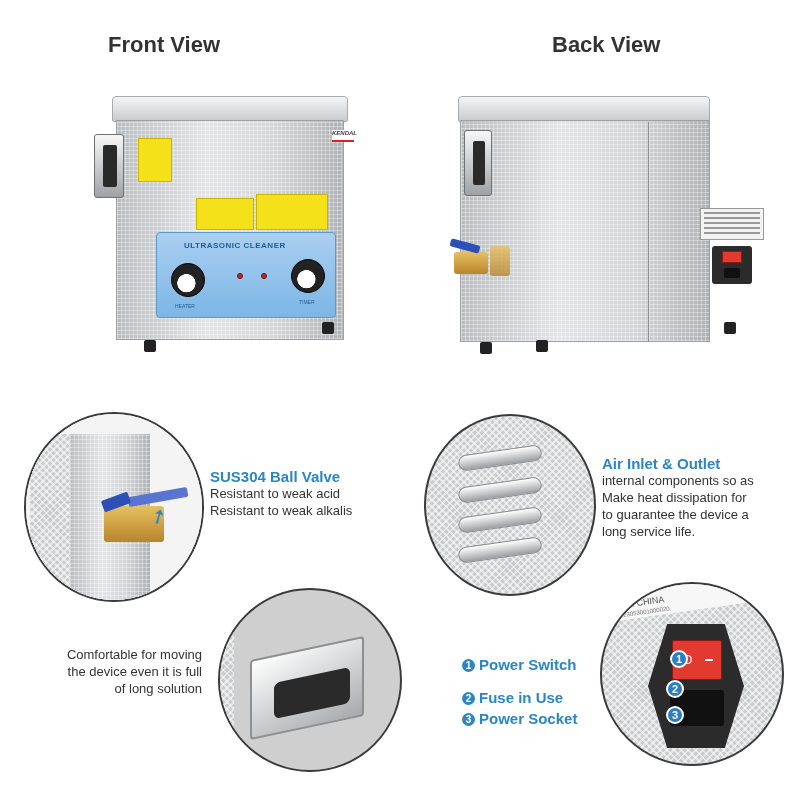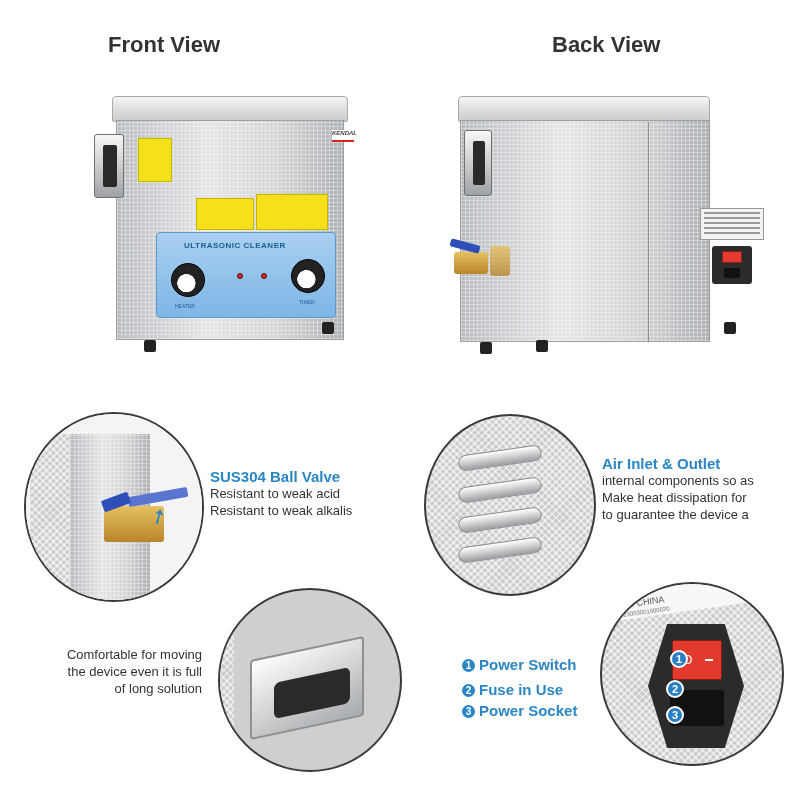--- a/index.html
+++ b/index.html
@@ -122,36 +122,37 @@
   <div class="abs vent" style="left:32px; top:34px; width:84px; height:16px;"></div>
   <div class="abs vent" style="left:32px; top:66px; width:84px; height:16px;"></div>
   <div class="abs vent" style="left:32px; top:96px; width:84px; height:16px;"></div>
   <div class="abs vent" style="left:32px; top:126px; width:84px; height:16px;"></div>
 </div>
 <div class="abs" style="left:602px; top:455px;">
   <div class="feat-title">Air Inlet &amp; Outlet</div>
   <div class="feat-desc">internal components so as</div>
   <div class="feat-desc">Make heat dissipation for</div>
   <div class="feat-desc">to guarantee the device a</div>
+  <div class="feat-desc">long service life.</div>
 </div>
 
 <div class="abs" style="left:40px; top:646px; width:162px; text-align:right;">
   <div class="feat-desc">Comfortable for moving</div>
   <div class="feat-desc">the device even it is full</div>
   <div class="feat-desc">of long solution</div>
 </div>
 <div class="abs circle" style="left:218px; top:588px; width:184px; height:184px; background:#cfcfcf;">
   <div class="abs mesh" style="left:0; top:0; width:14px; height:184px;"></div>
   <div class="abs" style="left:30px; top:58px; width:114px; height:80px; background:linear-gradient(160deg,#ffffff,#a7aaad); border:2px solid #8d9093; border-radius:4px; transform:skewY(-12deg);">
     <div class="abs handle-hole" style="left:22px; top:26px; width:76px; height:36px; border-radius:6px;"></div>
   </div>
 </div>
 
 <div class="abs" style="left:462px; top:656px;">
-  <div class="feat-title" style="margin-bottom:8px;"><span class="num-badge">1</span><span>Power Switch</span></div>
+  <div class="feat-title" style="margin-bottom:16px;"><span class="num-badge">1</span><span>Power Switch</span></div>
   <div class="feat-title" style="margin-bottom:4px;"><span class="num-badge">2</span><span>Fuse in Use</span></div>
   <div class="feat-title"><span class="num-badge">3</span><span>Power Socket</span></div>
 </div>
 <div class="abs circle mesh" style="left:600px; top:582px; width:184px; height:184px;">
   <div class="abs" style="left:-10px; top:0; width:210px; height:40px; background:#f7f7f7; transform:rotate(-8deg); transform-origin:left top;">
     <div class="abs" style="left:30px; top:20px; font-size:9px; color:#555;">IN CHINA</div>
     <div class="abs" style="left:20px; top:32px; font-size:6px; color:#777;">1623053001000020</div>
   </div>
   <div class="abs power-module" style="left:46px; top:40px; width:96px; height:124px; clip-path:polygon(20% 0,80% 0,100% 50%,80% 100%,20% 100%,0 50%);"></div>
   <div class="abs red-switch" style="left:70px; top:56px; width:50px; height:40px; border-radius:2px;">

